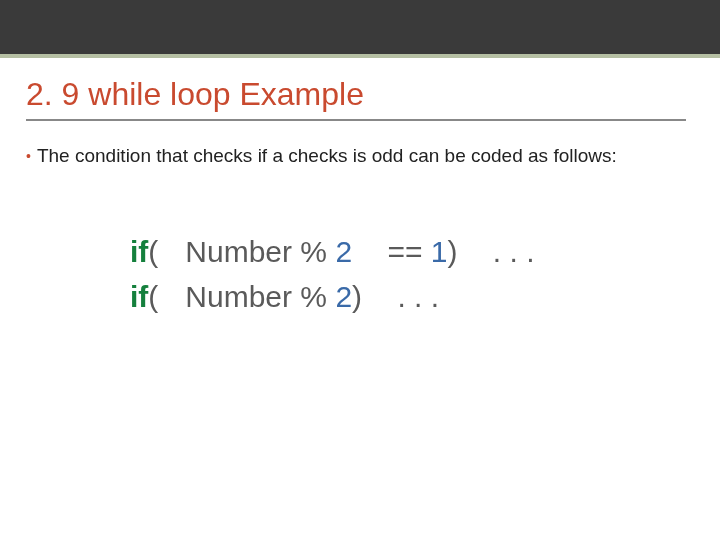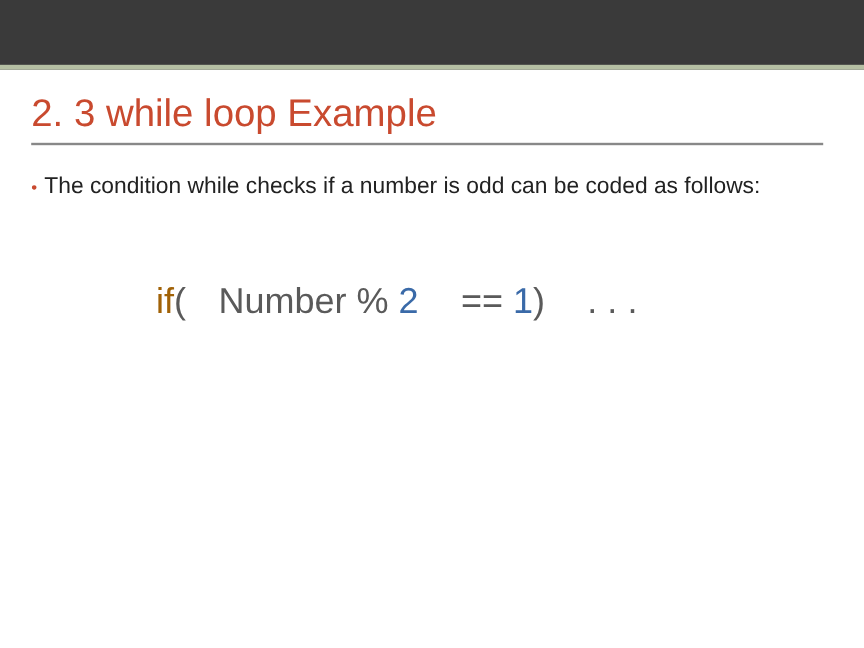--- a/index.html
+++ b/index.html
@@ -44,39 +44,42 @@
   .bullet-text {
     max-width: 640px;
   }
   .code-block {
     margin: 60px 0 0 130px;
     font-family: "Segoe UI", Arial, sans-serif;
     font-size: 30px;
     line-height: 1.5;
     color: #5a5a5a;
   }
-  .code-line .kw { color: #a16207; font-weight: 400; }
+  .code-line .kw { color: #15803d; font-weight: 700; }
   .code-line .paren { color: #5a5a5a; }
   .code-line .ident { color: #5a5a5a; margin-left: 27px; }
   .code-line .num { color: #3a6aa8; font-weight: 500; }
 </style>
 </head>
 <body>
 
 
 
 <div class="top-bar"></div>
 
-<div class="title">2. 3 while loop  Example</div>
+<div class="title">2. 9 while loop  Example</div>
 
 <div class="bullet-row">
   <span class="bullet-dot">•</span>
-  <span class="bullet-text">The condition while checks if a number is odd can be coded as follows:</span>
+  <span class="bullet-text">The condition that checks if a checks is odd can be coded as follows:</span>
 </div>
 
 <div class="code-block">
   <div class="code-line">
     <span class="kw">if</span><span class="paren">(</span><span class="ident">Number % </span><span class="num">2</span><span class="ident"> == </span><span class="num">1</span><span class="paren">)</span><span class="ident"> . . .</span>
+  </div>
+  <div class="code-line">
+    <span class="kw">if</span><span class="paren">(</span><span class="ident">Number % </span><span class="num">2</span><span class="paren">)</span><span class="ident"> . . .</span>
   </div>
 </div>
 
 
 
 
 </body></html>

